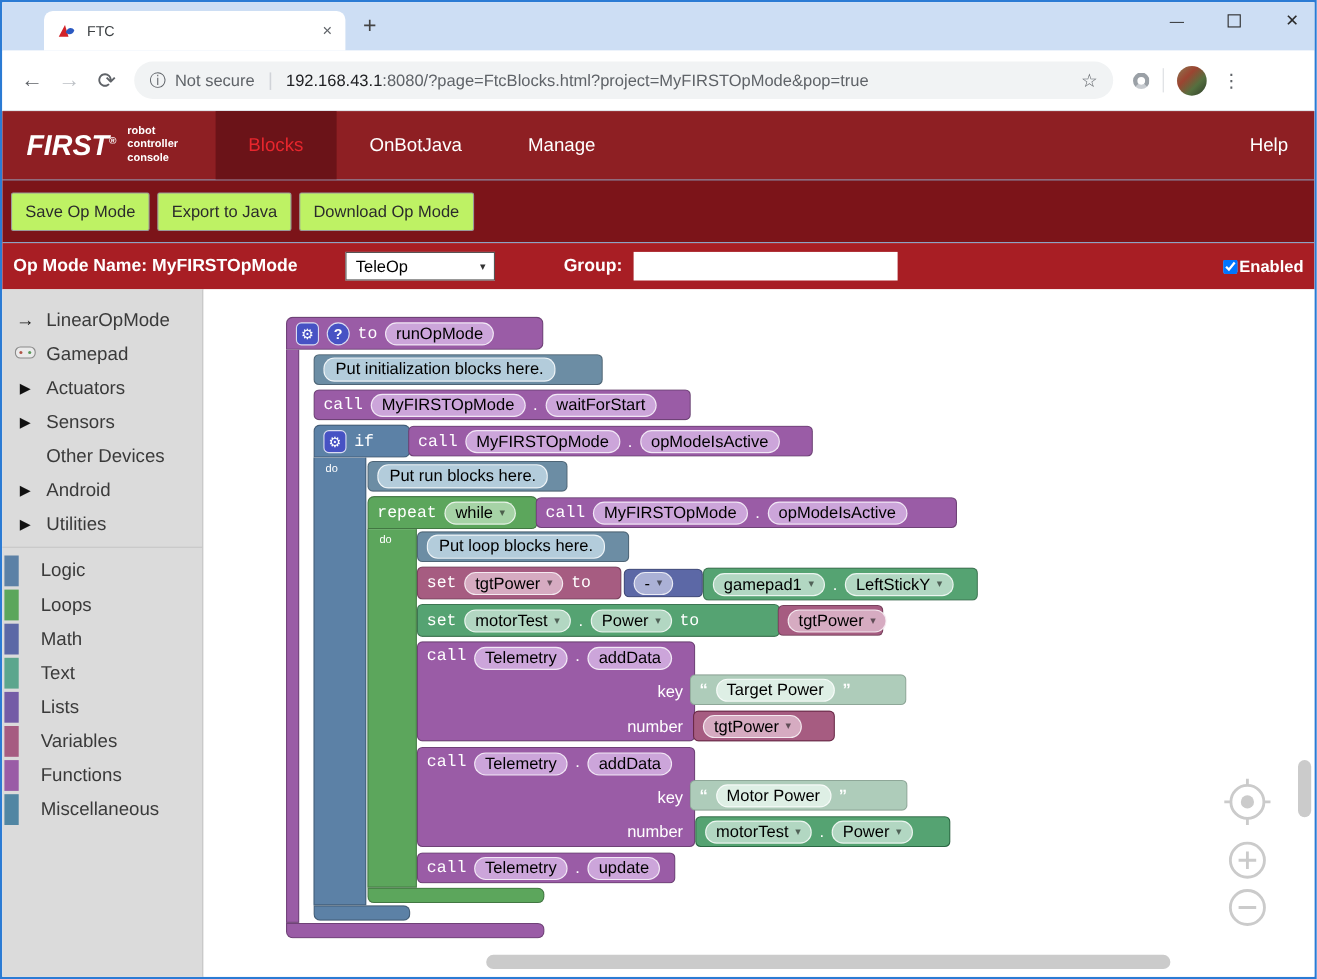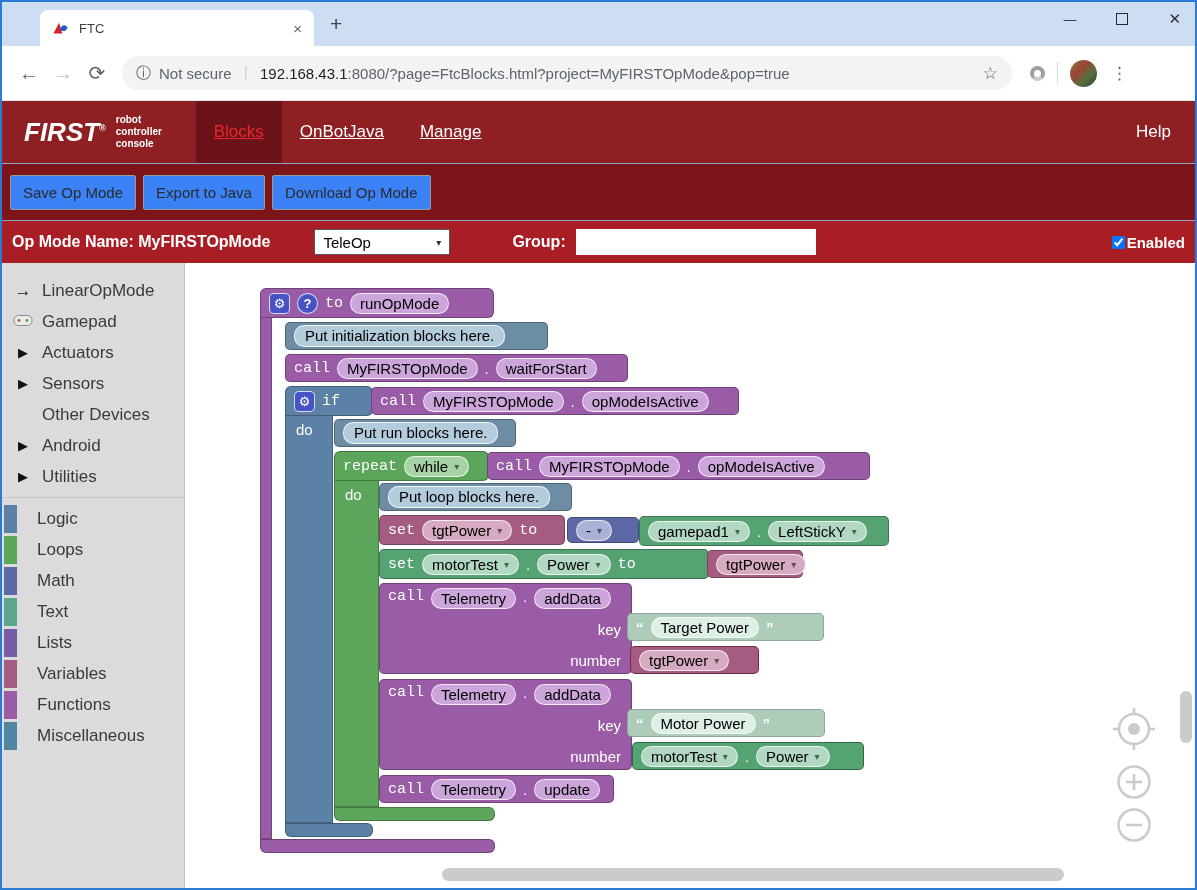--- a/index.html
+++ b/index.html
@@ -29,26 +29,26 @@
   .ext-donut { width:15px; height:15px; border:4px solid #9AA0A6; border-bottom-color:#C7CBD0; border-radius:50%; margin-left:18px;}
   .tb-div { width:1px; height:22px; background:#DADCE0; margin:0 12px; }
   .avatar { width:27px; height:27px; border-radius:50%; background:linear-gradient(135deg,#8a7a52 0%,#9c4431 35%,#55703f 65%,#303c2a 100%); }
   .menu3 { color:#5F6368; font-size:17px; margin-left:14px; letter-spacing:0; }
 
   
   .appheader { position:relative; height:62px; background:#8E1F23; display:flex; align-items:center; color:#fff; }
   .logo { font-style:italic; font-weight:bold; font-size:26px; padding-left:22px; letter-spacing:0; }
   .logo sup { font-size:9px; }
   .logo-sub { font-size:10px; font-weight:bold; line-height:12px; margin-left:10px; width:62px; }
-  .hnav { height:62px; display:flex; align-items:center; padding:0 18px; font-size:17px; color:#fff;text-decoration:underline; }
+  .hnav { height:62px; display:flex; align-items:center; padding:0 30px; font-size:17px; color:#fff; }
   .hnav.active { background:#6B1318; color:#E8262D; margin-left:18px; }
   .help { margin-left:auto; margin-right:24px; font-size:17px; }
 
   .btnbar { height:58px; background:#7C1419; display:flex; align-items:center; padding:0 8px; gap:7px; border-top:1px solid #8CA3C4; border-bottom:1px solid #8CA3C4; }
-  .btn { background:#3b82f6; border:1px solid #9a9a9a; border-radius:2px; font-size:15px; color:#2b2b2b; padding:8px 12px; font-family:"Liberation Sans",sans-serif; }
+  .btn { background:#bef264; border:1px solid #9a9a9a; border-radius:2px; font-size:15px; color:#2b2b2b; padding:8px 12px; font-family:"Liberation Sans",sans-serif; }
 
   .opbar { height:42px; background:#A81E24; display:flex; align-items:center; color:#fff; padding:0 10px; }
   .oplabel { font-weight:bold; font-size:16px; }
   .opselect { margin-left:44px; width:136px; height:26px; background:#fff; border:1px solid #555; color:#000; font-size:15px; display:flex; align-items:center; padding:0 8px; justify-content:space-between; }
   .opselect .arr { font-size:10px; color:#333; }
   .grouplabel { font-weight:bold; font-size:16px; margin-left:62px; }
   .groupinput { margin-left:10px; width:240px; height:26px; border:none; background:#fff; font-size:14px; padding:0 6px; }
   .enabled { margin-left:auto; display:flex; align-items:center; gap:2px; font-weight:bold; font-size:15px; }
   .enabled input { width:13px; height:13px; }
 
@@ -72,21 +72,21 @@
   .dot { color:#fff; }
   .badge { width:21px; height:21px; background:#4752C4; color:#fff; display:inline-flex; align-items:center; justify-content:center; font-size:13px; border:1px solid rgba(255,255,255,.8); }
   .badge.gear { border-radius:5px; }
   .badge.qm { border-radius:50%; font-weight:bold; font-size:13px; }
   .spine { position:absolute; border:1px solid rgba(0,0,0,.25); border-top:none; }
   .bbar { position:absolute; border:1px solid rgba(0,0,0,.28); }
   .cmt { background:#6C8DA4; }
   .cf { background:#B3CCDB; border:1px solid rgba(255,255,255,.8); border-radius:10px; color:#000; padding:0 10px; line-height:20px;}
   .rlabel { position:absolute; right:10px; color:#fff; font-size:15px; }
   .q { color:#fff; font-weight:bold; font-size:15px; }
-  .do-top { position:absolute; top:5px; left:10px; color:#fff; font-size:15px; }
+  .do-top { position:absolute; top:5px; left:10px; color:#fff; font-size:10px; }
 
   .purple { background:#9A5CA6; --f:#CCA5DA; }
   .blue   { background:#5C81A6; --f:#AEC3D6; }
   .green  { background:#5CA65C; --f:#A6D3A6; }
   .math   { background:#5C68A6; --f:#ABB1D6; }
   .pink   { background:#A65C81; --f:#D6ABC1; }
   .dev    { background:#55A372; --f:#B2D7C2; }
   .txtblk { background:#AECCBA; --f:#DEEFE5; border-color:rgba(0,0,0,.18); }
 
   .hscroll { position:absolute; left:257px; top:605px; width:622px; height:13px; background:#CBCBCB; border-radius:7px; }

